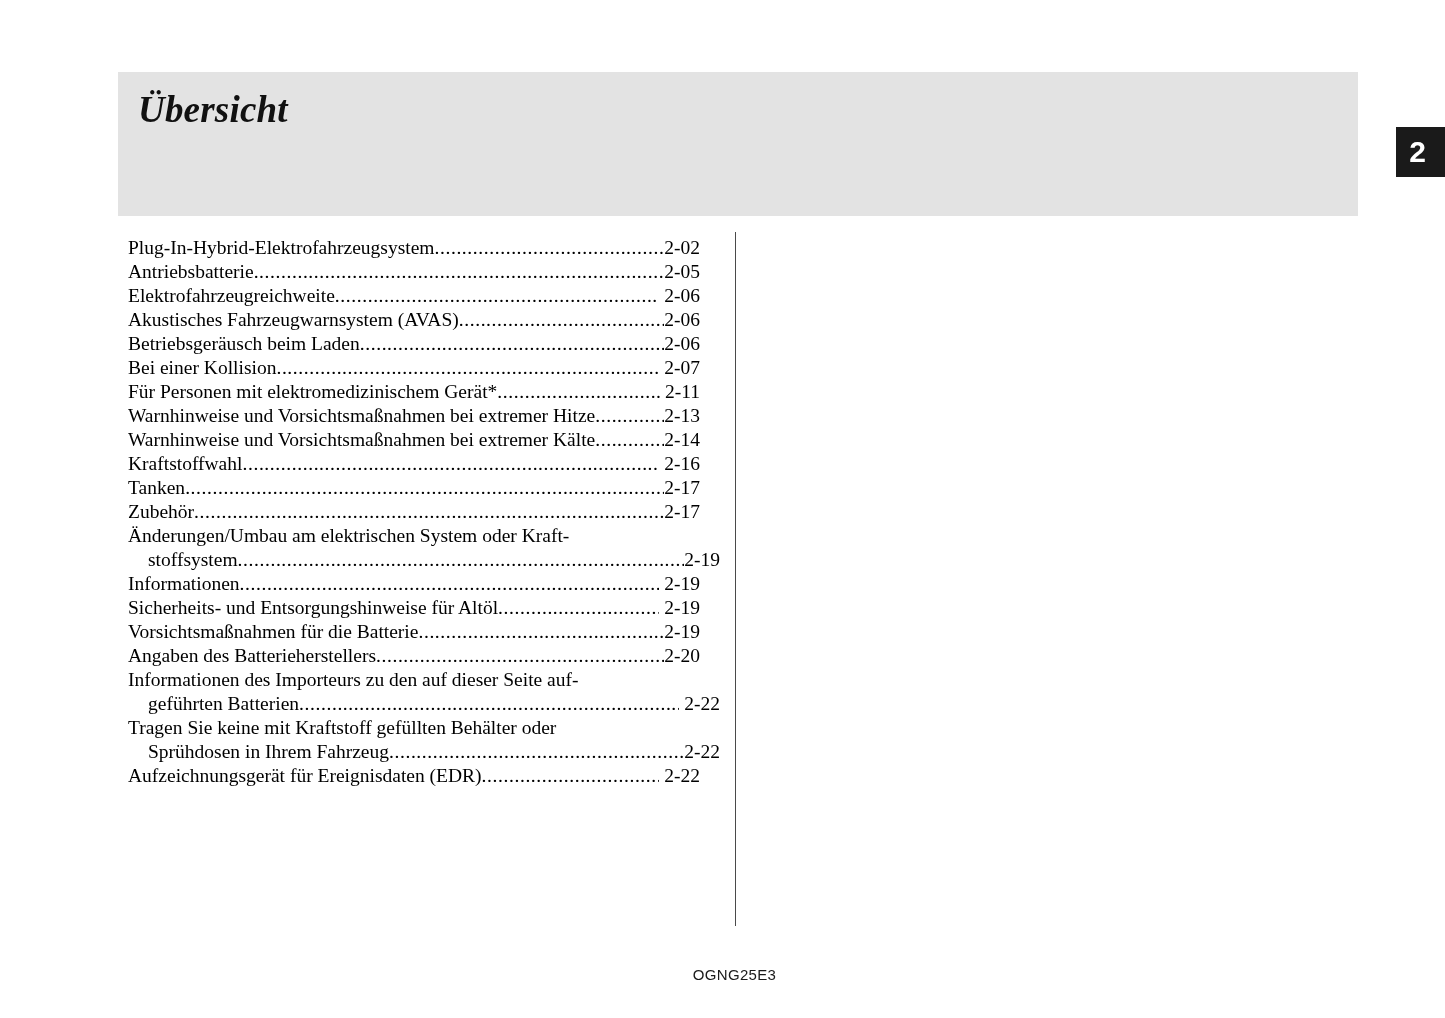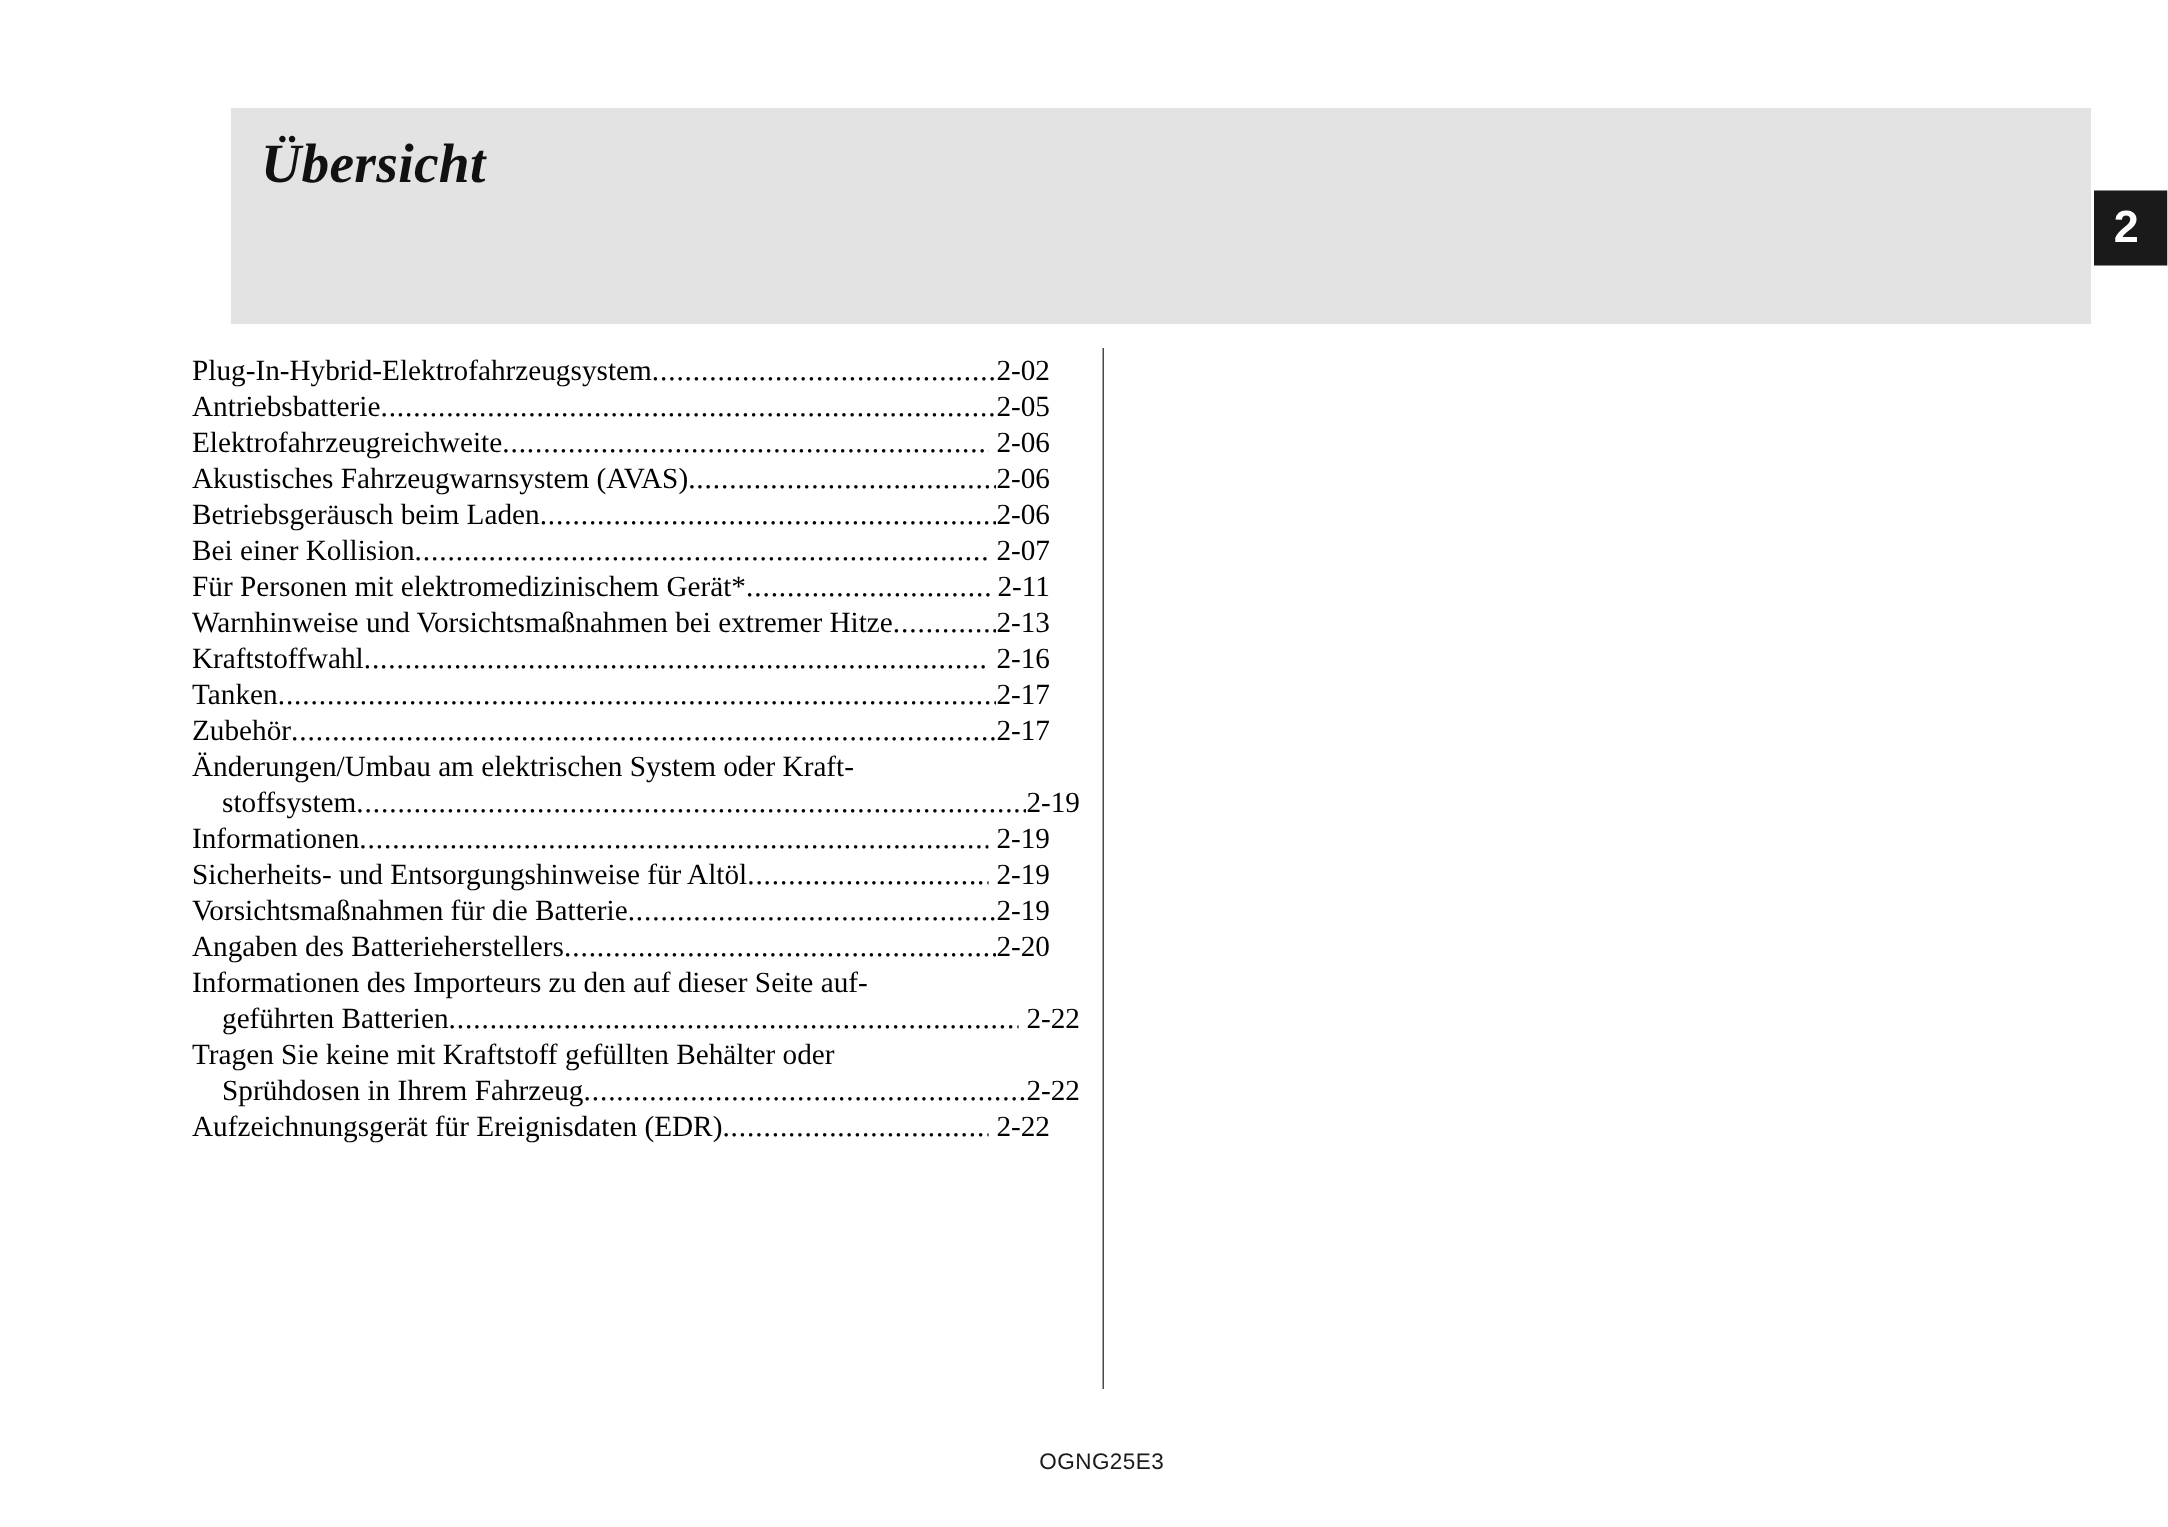--- a/index.html
+++ b/index.html
@@ -25,21 +25,20 @@
   }
 
   
   #header-band {
     position: absolute;
     left: 118px;
     top: 72px;
     width: 1240px;
     height: 144px;
     background: #e3e3e3;
-    margin-left: 36px;
   }
   #page-title {
     position: absolute;
     left: 20px;
     top: 18px;
     font-family: "Liberation Serif", "DejaVu Serif", serif;
     font-weight: bold;
     font-style: italic;
     font-size: 37px;
     letter-spacing: 0.2px;
@@ -213,20 +212,27 @@
       </div>
       <div class="toc-entry">
         <div class="toc-line">
           <span class="toc-label">Warnhinweise und Vorsichtsmaßnahmen bei extremer Hitze</span>
           <span class="toc-leader"></span>
           <span class="toc-page">2-13</span>
         </div>
       </div>
       <div class="toc-entry">
         <div class="toc-line">
+          <span class="toc-label">Warnhinweise und Vorsichtsmaßnahmen bei extremer Kälte</span>
+          <span class="toc-leader"></span>
+          <span class="toc-page">2-14</span>
+        </div>
+      </div>
+      <div class="toc-entry">
+        <div class="toc-line">
           <span class="toc-label">Kraftstoffwahl</span>
           <span class="toc-leader"></span>
           <span class="toc-page"> 2-16</span>
         </div>
       </div>
       <div class="toc-entry">
         <div class="toc-line">
           <span class="toc-label">Tanken</span>
           <span class="toc-leader"></span>
           <span class="toc-page">2-17</span>

